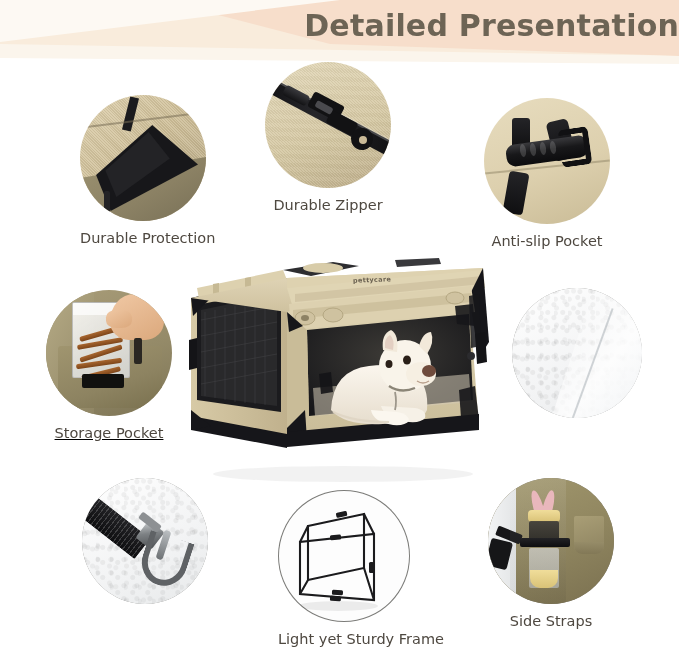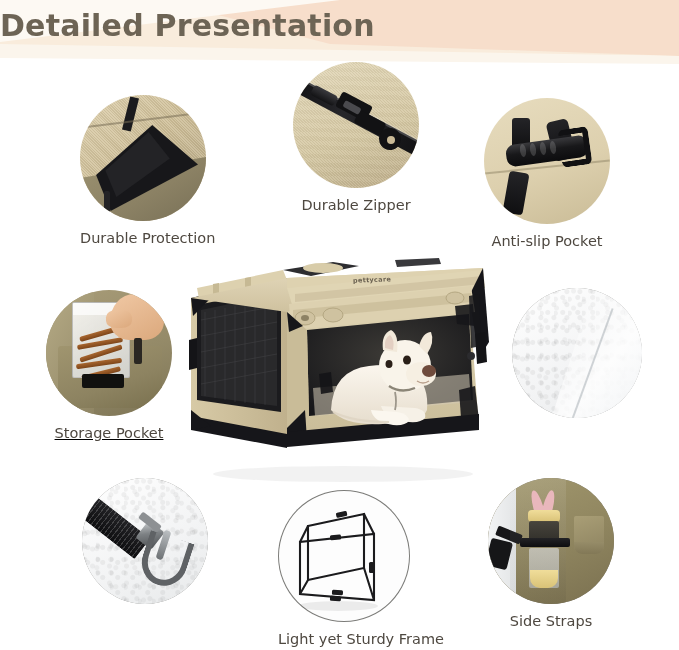--- a/index.html
+++ b/index.html
@@ -21,21 +21,21 @@
     left: 0; top: 0;
     width: 679px;
     height: 72px;
     overflow: hidden;
   }
   .header-svg { position:absolute; left:0; top:0; }
   .header-title {
     position: absolute;
     left: 0; top: 8px;
     width: 679px;
-    text-align: left;
+    text-align: right;
     font-size: 30px;
     font-weight: bold;
     letter-spacing: 0.2px;
     color: #6d6455;
   }
 
   
   .feature {
     position: absolute;
     text-align: center;
@@ -207,21 +207,21 @@
     <div class="fab-olive" style="position:absolute; left:0; top:62px; width:126px; height:70px; clip-path:polygon(0 30%,100% 0,100% 100%,0 100%);"></div>
     <div class="cp-tri" style="left:14px; top:30px; width:104px; height:86px; clip-path:polygon(56% 0, 100% 46%, 16% 100%, 2% 58%);"></div>
     <div class="cp-tri" style="left:18px; top:34px; width:92px; height:74px; clip-path:polygon(55% 4%, 78% 40%, 20% 92%, 8% 56%); background:#2a2a2d; opacity:.65;"></div>
     <div style="position:absolute; left:46px; top:2px; width:9px; height:34px; background:#1b1b1e; transform:rotate(14deg);"></div>
     <div style="position:absolute; left:0; top:24px; width:126px; height:2px; background:rgba(120,110,85,.55); transform:rotate(-7deg);"></div>
     <div style="position:absolute; left:24px; top:96px; width:6px; height:22px; background:#232326; border-radius:2px;"></div>
   </div>
   <div class="label">Durable Protection</div>
 </div>
 
-<div class="feature" style="left:293px; top:62px; width:126px;">
+<div class="feature" style="left:265px; top:62px; width:126px;">
   <div class="circle" style="width:126px; height:126px;">
     <div class="fab-tan2"></div>
     <div class="zip-tape" style="left:-12px; top:47px; width:152px; height:15px;"></div>
     <div class="zip-tape" style="left:-12px; top:45px; width:152px; height:3px; background:rgba(255,255,255,.22);"></div>
     <div class="zip-pull" style="left:18px; top:28px; width:26px; height:11px; transform:rotate(28deg); background:linear-gradient(180deg,#3a3a3e,#131315);"></div>
     <div class="zip-pull" style="left:44px; top:36px; width:34px; height:17px; transform:rotate(28deg);"></div>
     <div class="zip-pull" style="left:62px; top:54px; width:30px; height:14px; transform:rotate(28deg);"></div>
     <div class="zip-pull" style="left:86px; top:66px; width:22px; height:22px; border-radius:50%; transform:rotate(28deg);"></div>
     <div style="position:absolute; left:94px; top:74px; width:8px; height:8px; border-radius:50%; background:#caba97;"></div>
     <div style="position:absolute; left:50px; top:42px; width:18px; height:7px; background:#4a4a4e; border-radius:2px; transform:rotate(28deg);"></div>

